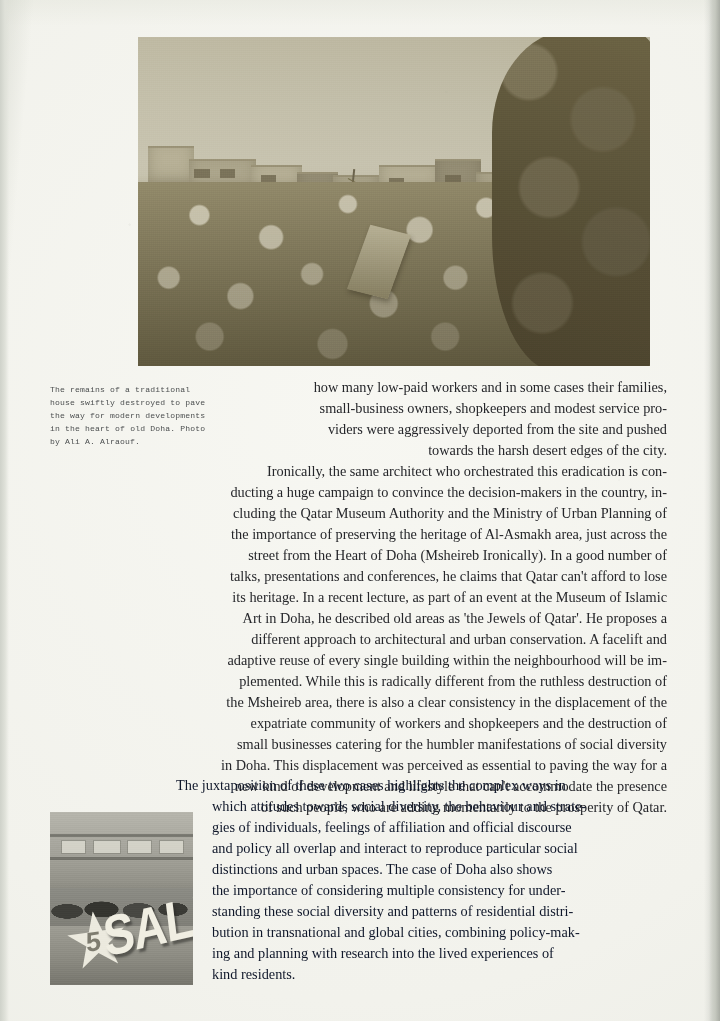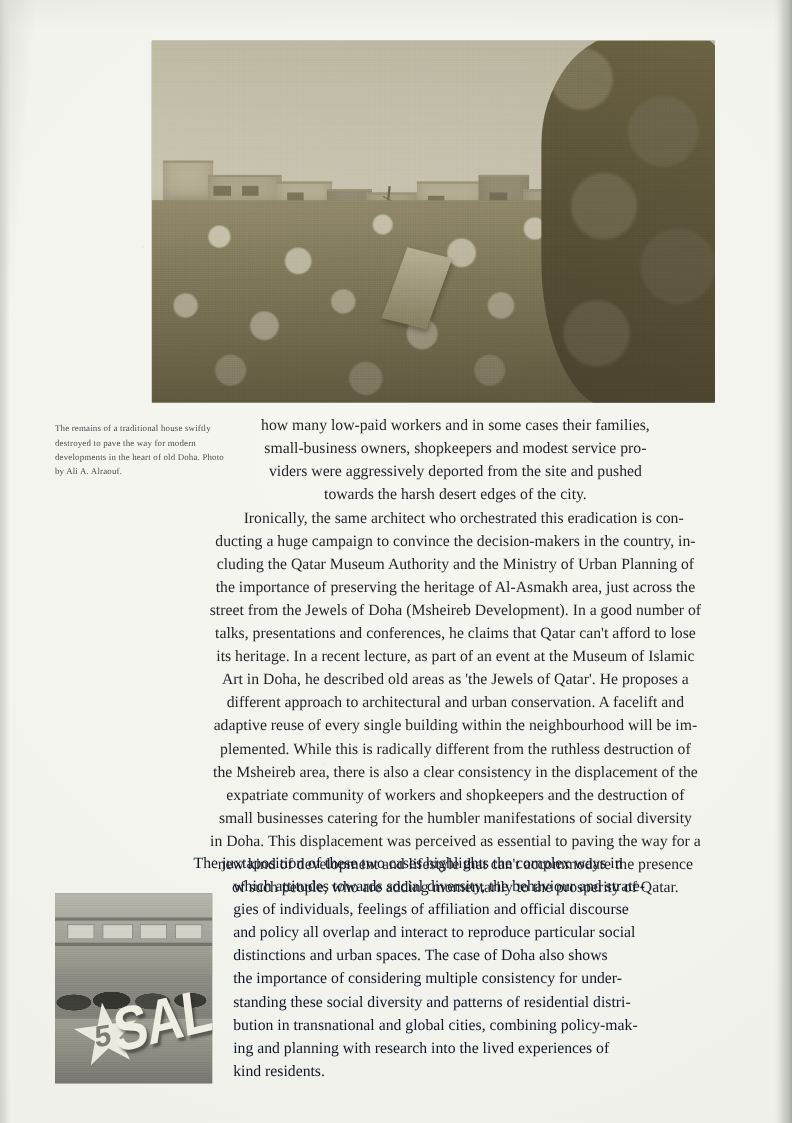--- a/index.html
+++ b/index.html
@@ -245,37 +245,37 @@
       repeating-linear-gradient(0deg, rgba(255,255,255,.08) 0 1px, rgba(0,0,0,.06) 1px 2px);
     mix-blend-mode: overlay;
   }
 
   
   .caption {
     position: absolute;
     left: 50px;
     top: 383px;
     width: 160px;
-    font-family: Liberation Serif, serif;
+    font-family: Liberation Mono, monospace;
     font-size: 8.1px;
     line-height: 13.1px;
     color: #4c4f50;
     letter-spacing: .15px;
   }
 
   
   .textcol {
     position: absolute;
     left: 161px;
     top: 377px;
     width: 506px;
     color: #25262a;
     font-size: 14.3px;
     line-height: 21.0px;
-    text-align: center;
+    text-align: right;
   }
   .textcol p { margin: 0; }
 
   .para-lines .ln {
     display: block;
     white-space: pre;
   }
 
   
   .p1 { }
@@ -363,21 +363,21 @@
       <span class="ln">small-business owners, shopkeepers and modest service pro-</span>
       <span class="ln">viders were aggressively deported from the site and pushed</span>
       <span class="ln">towards the harsh desert edges of the city.</span>
     </p>
 
     <p class="para-lines p2">
       <span class="ln first-ind">Ironically, the same architect who orchestrated this eradication is con-</span>
       <span class="ln">ducting a huge campaign to convince the decision-makers in the country, in-</span>
       <span class="ln">cluding the Qatar Museum Authority and the Ministry of Urban Planning of</span>
       <span class="ln">the importance of preserving the heritage of Al-Asmakh area, just across the</span>
-      <span class="ln">street from the Jewels of Doha (Msheireb Development). In a good number of</span>
+      <span class="ln">street from the Heart of Doha (Msheireb Ironically). In a good number of</span>
       <span class="ln">talks, presentations and conferences, he claims that Qatar can't afford to lose</span>
       <span class="ln">its heritage. In a recent lecture, as part of an event at the Museum of Islamic</span>
       <span class="ln">Art in Doha, he described old areas as 'the Jewels of Qatar'. He proposes a</span>
       <span class="ln">different approach to architectural and urban conservation. A facelift and</span>
       <span class="ln">adaptive reuse of every single building within the neighbourhood will be im-</span>
       <span class="ln">plemented. While this is radically different from the ruthless destruction of</span>
       <span class="ln">the Msheireb area, there is also a clear consistency in the displacement of the</span>
       <span class="ln">expatriate community of workers and shopkeepers and the destruction of</span>
       <span class="ln">small businesses catering for the humbler manifestations of social diversity</span>
       <span class="ln">in Doha. This displacement was perceived as essential to paving the way for a</span>

